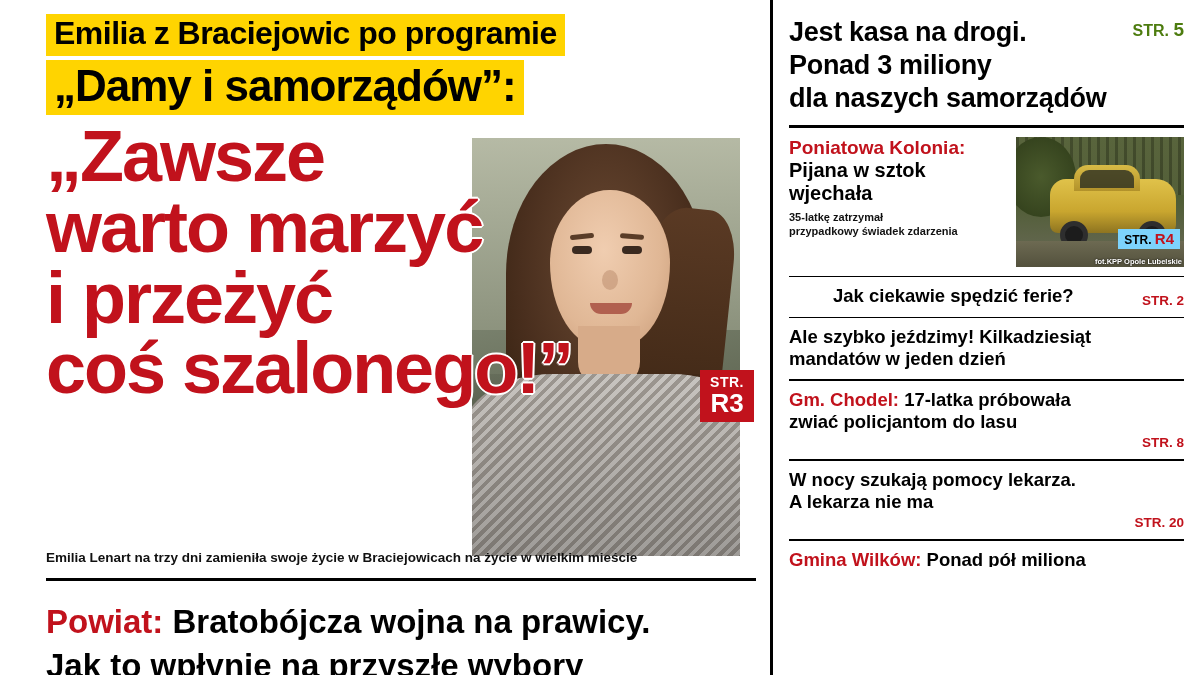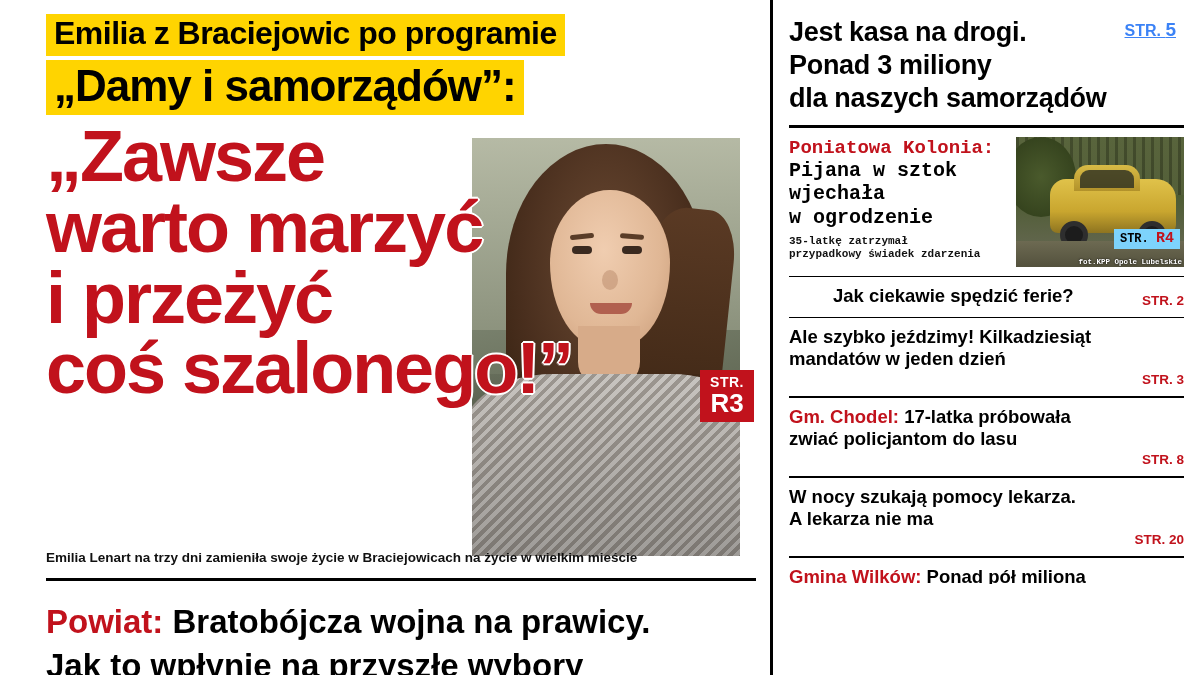--- a/index.html
+++ b/index.html
@@ -218,36 +218,34 @@
   .r-lead {
     position: relative;
     font-size: 27px;
     font-weight: bold;
     color: #000;
     line-height: 1.22;
     letter-spacing: -0.3px;
   }
   .r-lead .pg {
     position: absolute;
-    right: 8px; top: 2px;
-    color: #3b82f6;
+    right: 0; top: 2px;
+    color: #4d7c0f;
     font-size: 16px;
     font-weight: bold;
     letter-spacing: 0;
-    text-decoration: underline;
   }
   .r-lead .pg .num { font-size: 19px; }
 
   .rule { height: 3px; background: #000; margin: 10px 0 9px 0; }
   .rule-thin { height: 1.5px; background: #000; margin: 9px 0 8px 0; }
 
   .story {
     position: relative;
     min-height: 40px;
-    font-family: Liberation Mono, monospace;
   }
   .story-flex { display: flex; gap: 10px; align-items: flex-start; }
   .story-txt { flex: 1 1 auto; }
   .red-lbl { color: #c1121c; font-weight: bold; font-size: 19px; }
   .story-hl { font-size: 20px; font-weight: bold; line-height: 1.18; color: #000; }
   .subtxt { font-size: 11px; font-weight: bold; color: #111; line-height: 1.25; margin-top: 5px; }
 
   .thumb {
     position: relative;
     width: 168px; height: 130px;
@@ -396,21 +394,20 @@
       </div>
     </div>
 
     <div class="rule"></div>
 
     <div class="story story-flex">
       <div class="story-txt">
         <div class="red-lbl">Poniatowa Kolonia:</div>
         <div class="story-hl">Pijana w sztok</div>
         <div class="story-hl">wjechała</div>
-        <div class="story-hl">w ogrodzenie</div>
         <div class="subtxt">35-latkę zatrzymał</div>
         <div class="subtxt" style="margin-top:0">przypadkowy świadek zdarzenia</div>
       </div>
       <div class="thumb">
         <div class="sky"></div>
         <div class="fence"></div>
         <div class="bush"></div>
         <div class="car"></div>
         <div class="car-roof"></div>
         <div class="win"></div>
@@ -430,21 +427,20 @@
     <div class="item item-inline">
       <div class="line">Jak ciekawie spędzić ferie?</div>
       <div class="pgright">STR. 2</div>
     </div>
 
     <div class="rule-thin"></div>
 
     <div class="item">
       <div class="line">Ale szybko jeździmy! Kilkadziesiąt</div>
       <div class="line">mandatów w jeden dzień</div>
-      <div class="pgright">STR. 3</div>
     </div>
 
     <div class="rule-thin"></div>
 
     <div class="item">
       <div class="line">
         <span class="red">Gm. Chodel:</span>
         <span>17-latka próbowała</span>
       </div>
       <div class="line">zwiać policjantom do lasu</div>

